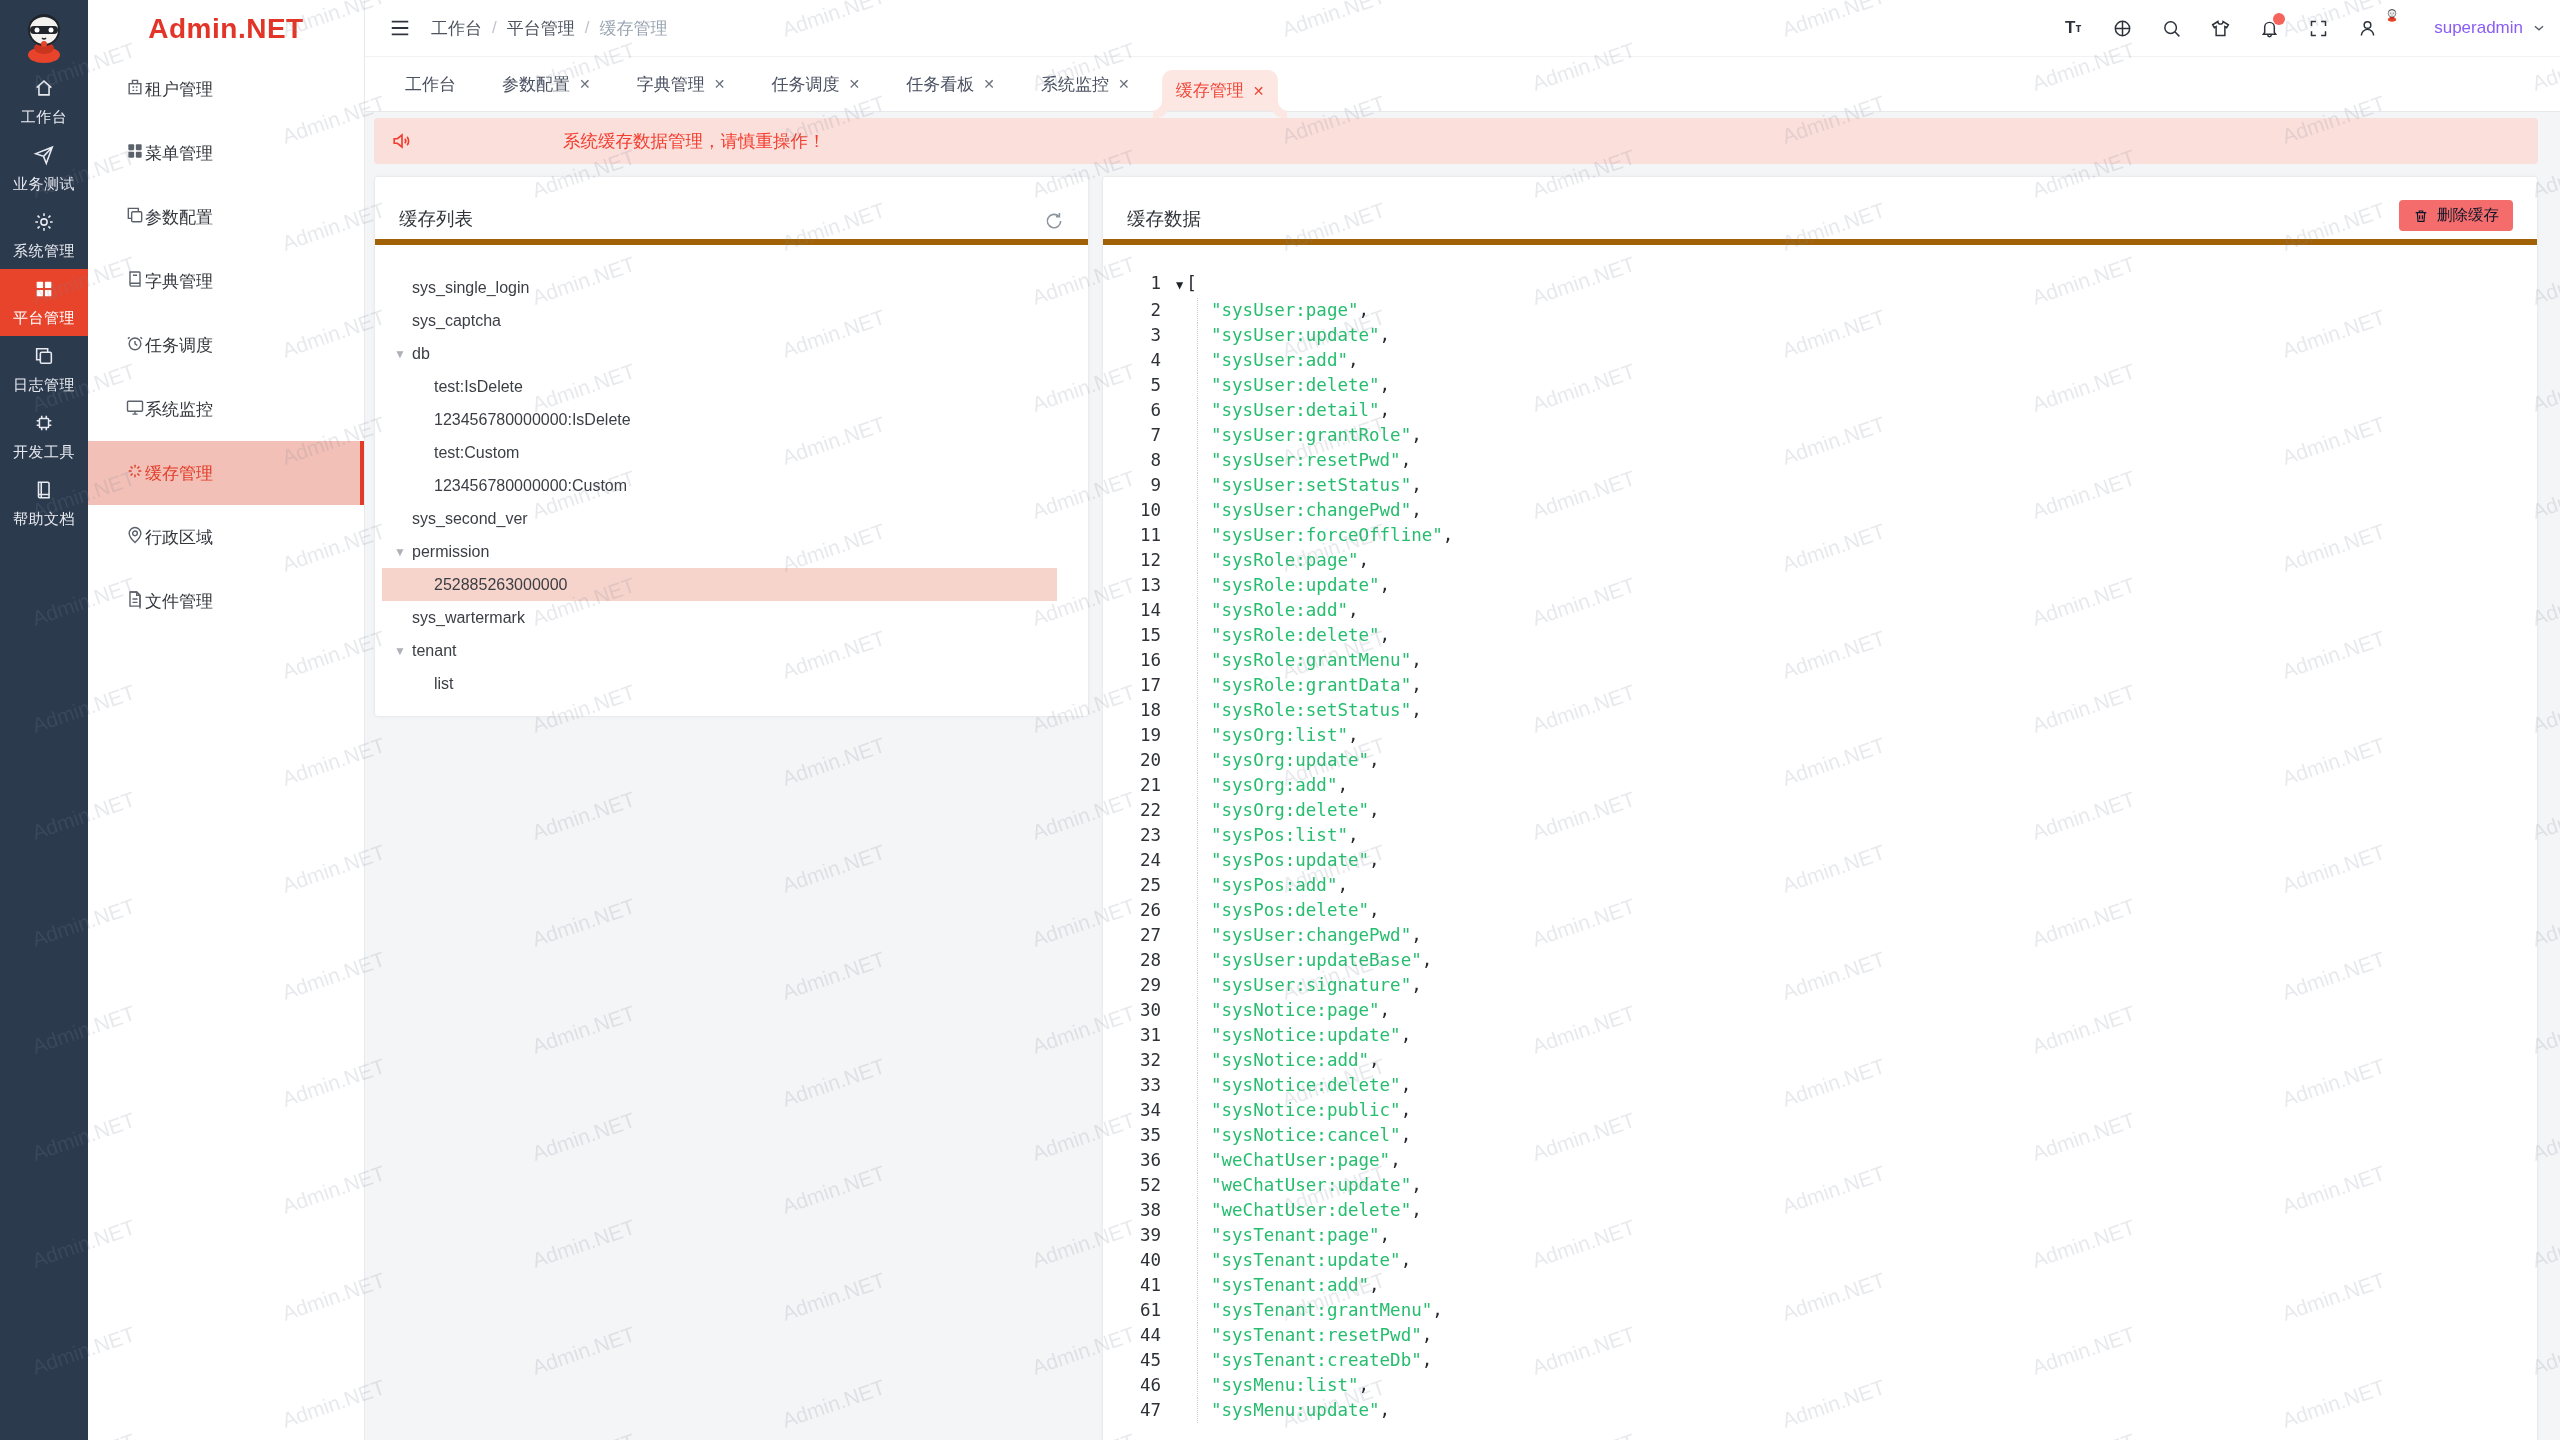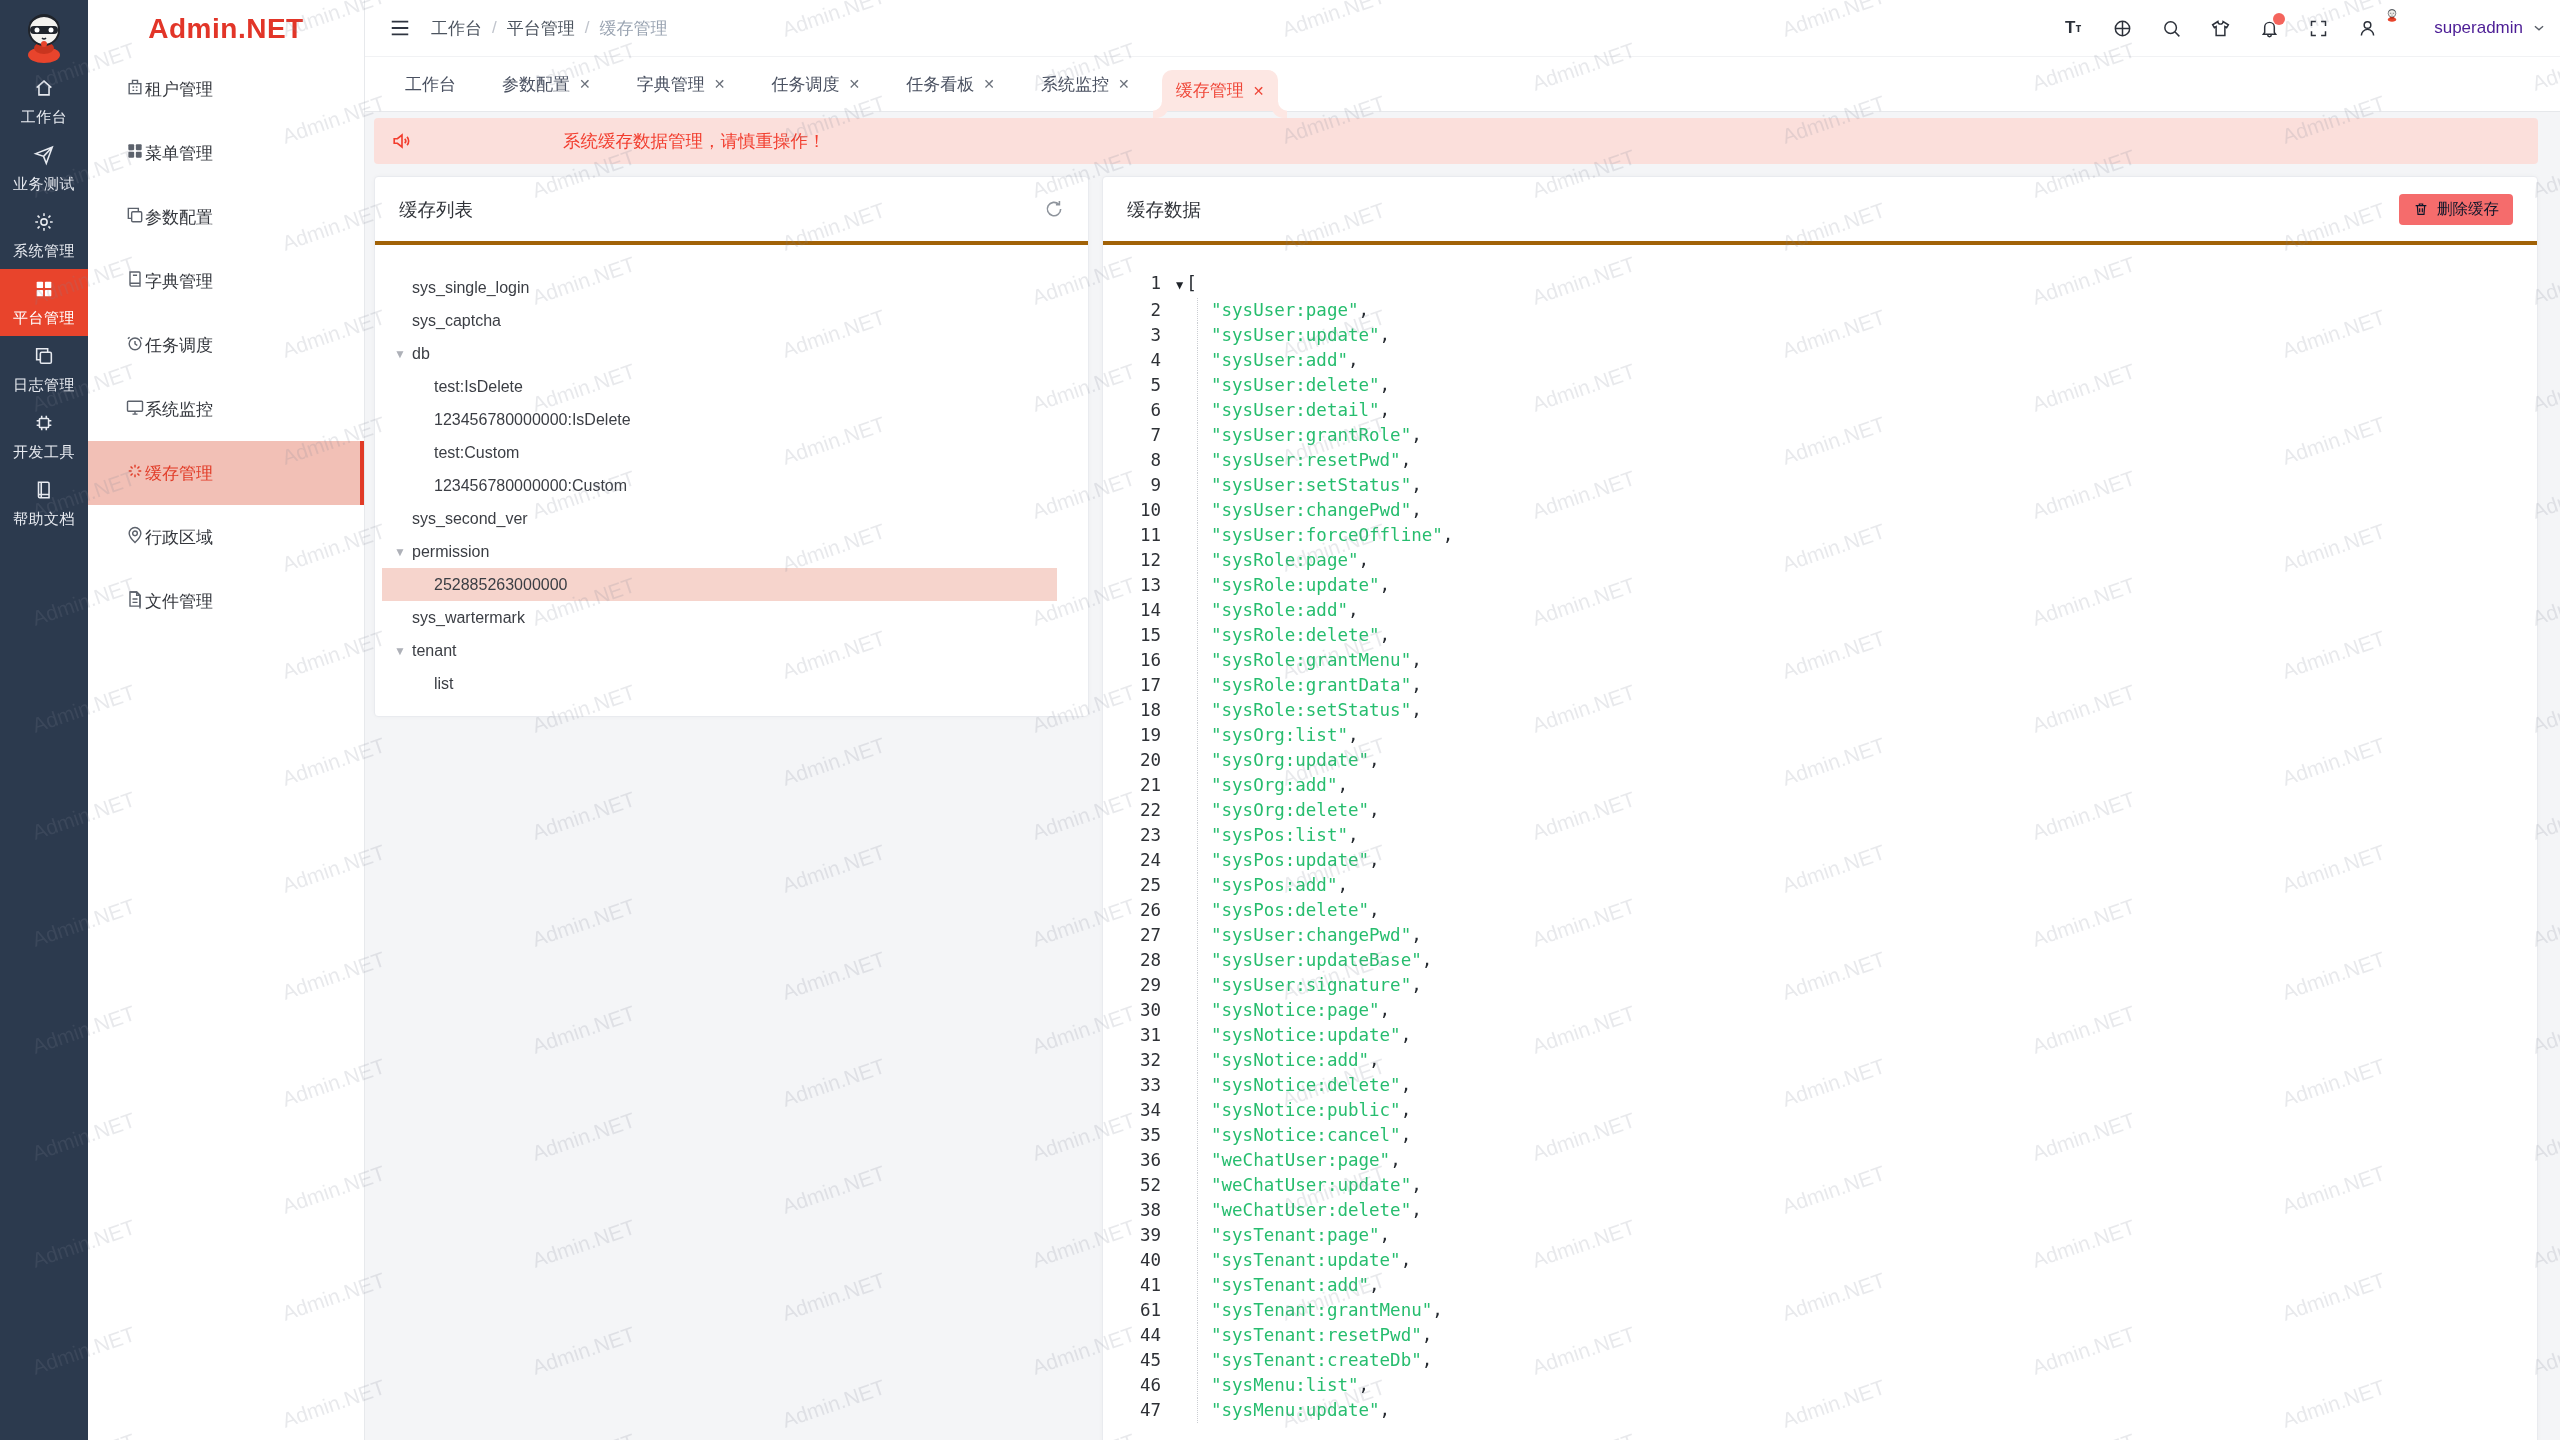--- a/index.html
+++ b/index.html
@@ -30,21 +30,21 @@
   #breadcrumb { display:flex; align-items:center; margin-left:20px; font-size:17px; }
   #breadcrumb .crumb { color:#4c545f; cursor:pointer; }
   #breadcrumb .crumb:last-child { color:#99a3b1; cursor:default; }
   #breadcrumb .sep { margin:0 10px; color:#c0c4cc; }
   #tools { margin-left:auto; display:flex; align-items:center; gap:25px; }
   .tool { width:24px; height:24px; color:#2c313a; display:flex; align-items:center; justify-content:center; cursor:pointer; position:relative; font-size:17px; font-weight:600; }
   .tool svg { width:21px; height:21px; }
   .tool .badge { position:absolute; top:-3px; right:-4px; width:12px; height:12px; border-radius:50%; background:#f4645c; }
   #user { display:flex; align-items:center; gap:9px; margin-left:6px; cursor:pointer; }
   #avatar { width:40px; height:40px; }
-  #username { font-size:17px; color:#4c1d95; }
+  #username { font-size:17px; color:#8b5cf6; }
   #user svg { width:14px; height:14px; color:#575c66; }
 
   
   #tabbar { height:55px; background:#fff; border-bottom:1px solid #e6e8eb; display:flex; align-items:center; padding-left:26px; position:relative; }
   .tab { display:flex; align-items:center; gap:9px; padding:0 14px; margin-right:18px; font-size:17px; color:#495060; cursor:pointer; height:100%; }
   .tab .x { font-size:14px; color:#6c727c; }
   .tab.active { background:#fde7e3; color:#ef4637; height:41px; align-self:flex-end; border-radius:10px 10px 0 0; position:relative; }
   .tab.active .x { color:#ef4637; }
   .tab.active::before, .tab.active::after { content:""; position:absolute; bottom:0; width:10px; height:10px; background:transparent; }
   .tab.active::before { left:-10px; border-bottom-right-radius:10px; box-shadow:4px 4px 0 3px #fde7e3; }
@@ -52,21 +52,21 @@
 
   
   #content { flex:1; padding:6px 22px 0 9px; min-height:0; }
   #alert { height:46px; background:#fbdfdb; border-radius:4px; display:flex; align-items:center; color:#f23d2e; }
   #alert .spk { width:22px; height:22px; margin-left:17px; flex:0 0 22px; }
   #alert .msg { margin-left:150px; font-size:17.5px; }
   #panels { display:flex; gap:13px; margin-top:12px; align-items:flex-start; }
   .panel { background:#fff; border:1px solid #e9ebef; border-radius:4px; box-shadow:0 0 4px rgba(0,0,0,0.03); }
   #cache-list-panel { width:715px; height:541px; }
   #cache-data-panel { flex:1; height:1290px; }
-  .panel-header { height:68px; display:flex; align-items:center; padding:8px 24px; border-bottom:4px solid #a16207; }
+  .panel-header { height:68px; display:flex; align-items:flex-end; padding:8px 24px; border-bottom:6px solid #a16207; }
   .panel-title { font-size:18.5px; color:#303339; }
   .refresh { margin-left:auto; width:20px; height:20px; color:#8e949c; cursor:pointer; }
   #delete-btn { margin-left:auto; height:31px; background:#f56c6c; color:#0f172a; border:none; border-radius:4px; display:flex; align-items:center; gap:8px; padding:0 14px; font-size:15.5px; cursor:pointer; font-family:inherit; }
   #delete-btn svg { width:16px; height:16px; }
 
   
   #tree { padding:26px 31px 0 7px; }
   .trow { height:33px; display:flex; align-items:center; font-size:16px; color:#3b3e44; cursor:pointer; position:relative; }
   .trow .caret { width:14px; margin-left:12px; margin-right:4px; color:#aeb1b8; font-size:12px; line-height:1; }
   .trow.d0 { padding-left:30px; }

